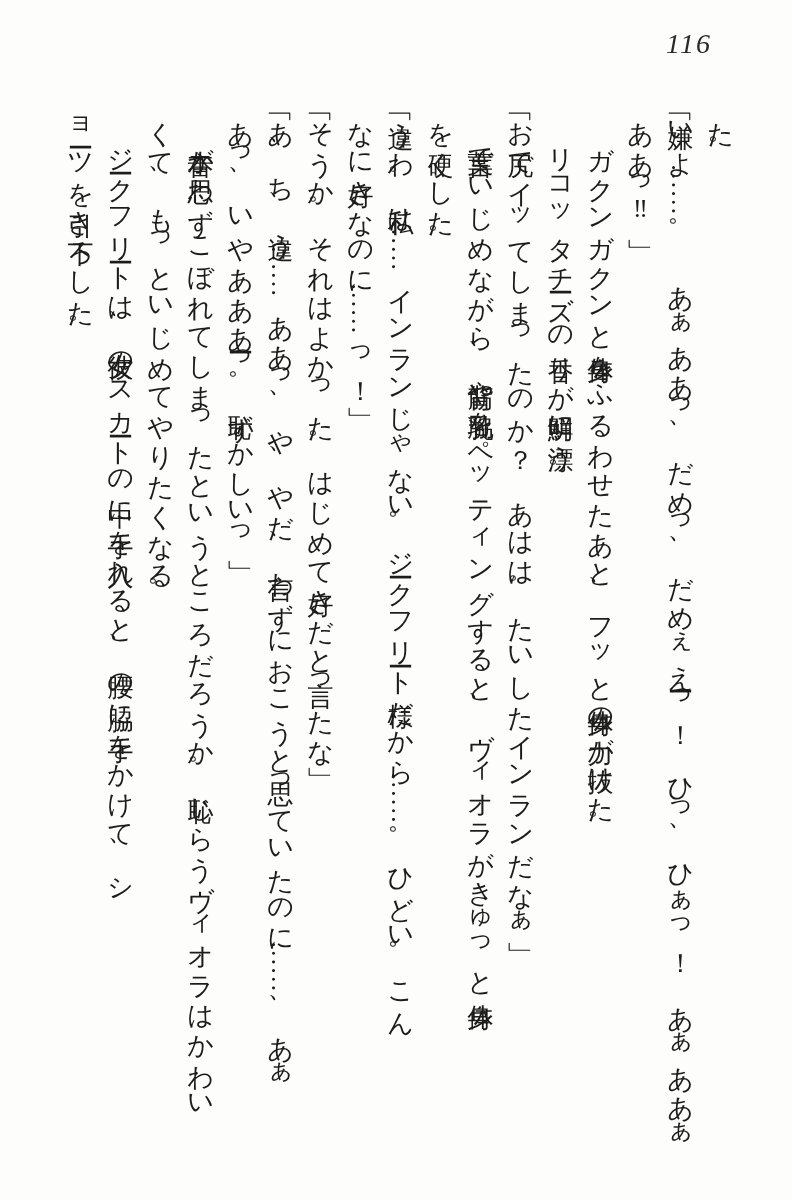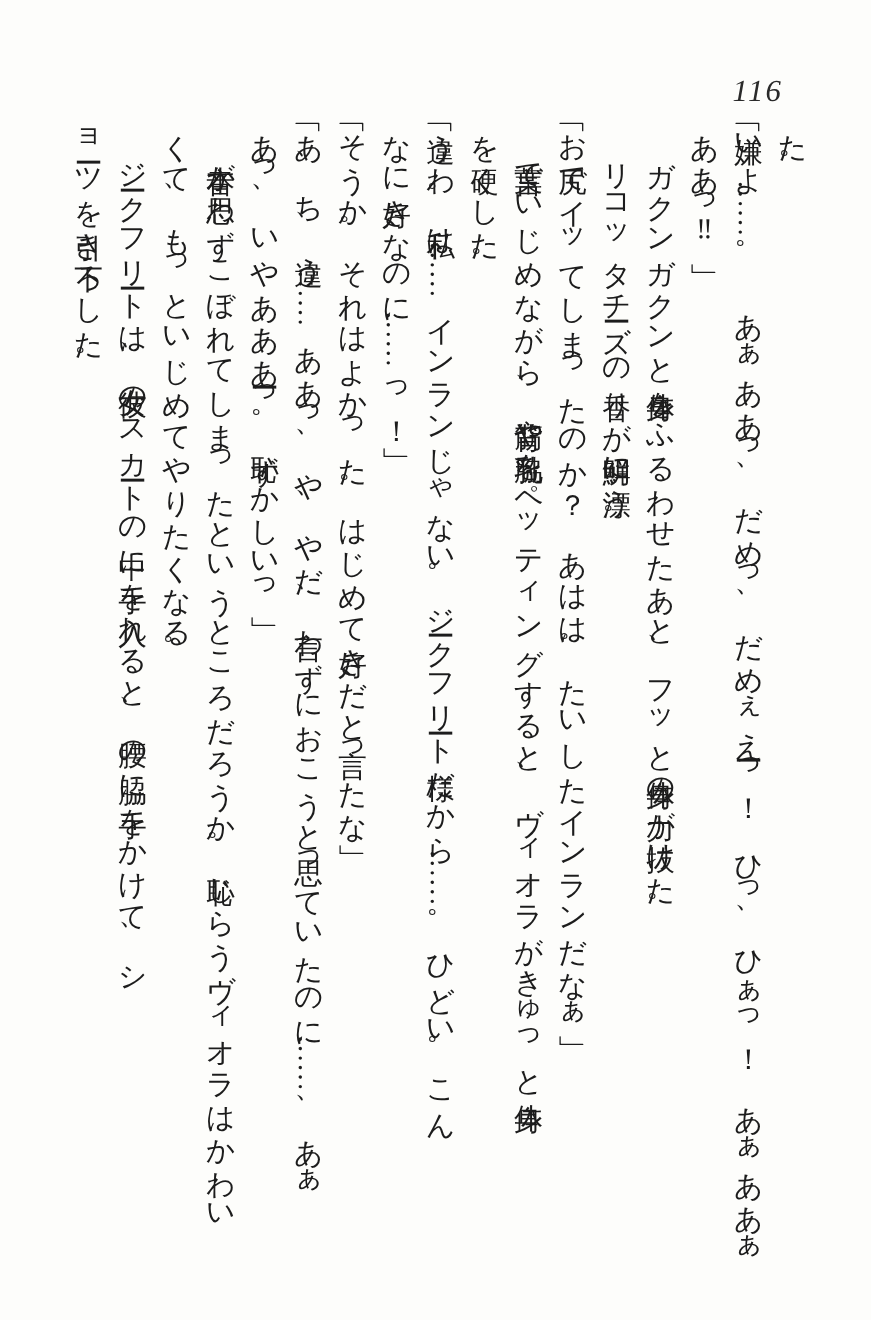--- a/index.html
+++ b/index.html
@@ -19,21 +19,20 @@
     inset: 0;
   }
   .page-number {
     position: absolute;
     top: 28px;
     left: 666px;
     font-size: 28px;
     font-style: italic;
     color: #2a2a2a;
     letter-spacing: 2px;
-    margin-top: 40px;
   }
   .text-block {
     position: absolute;
     top: 104px;
     right: 52px;
     height: 1046px;
     writing-mode: vertical-rl;
     text-orientation: mixed;
     font-size: 26px;
     line-height: 40px;

